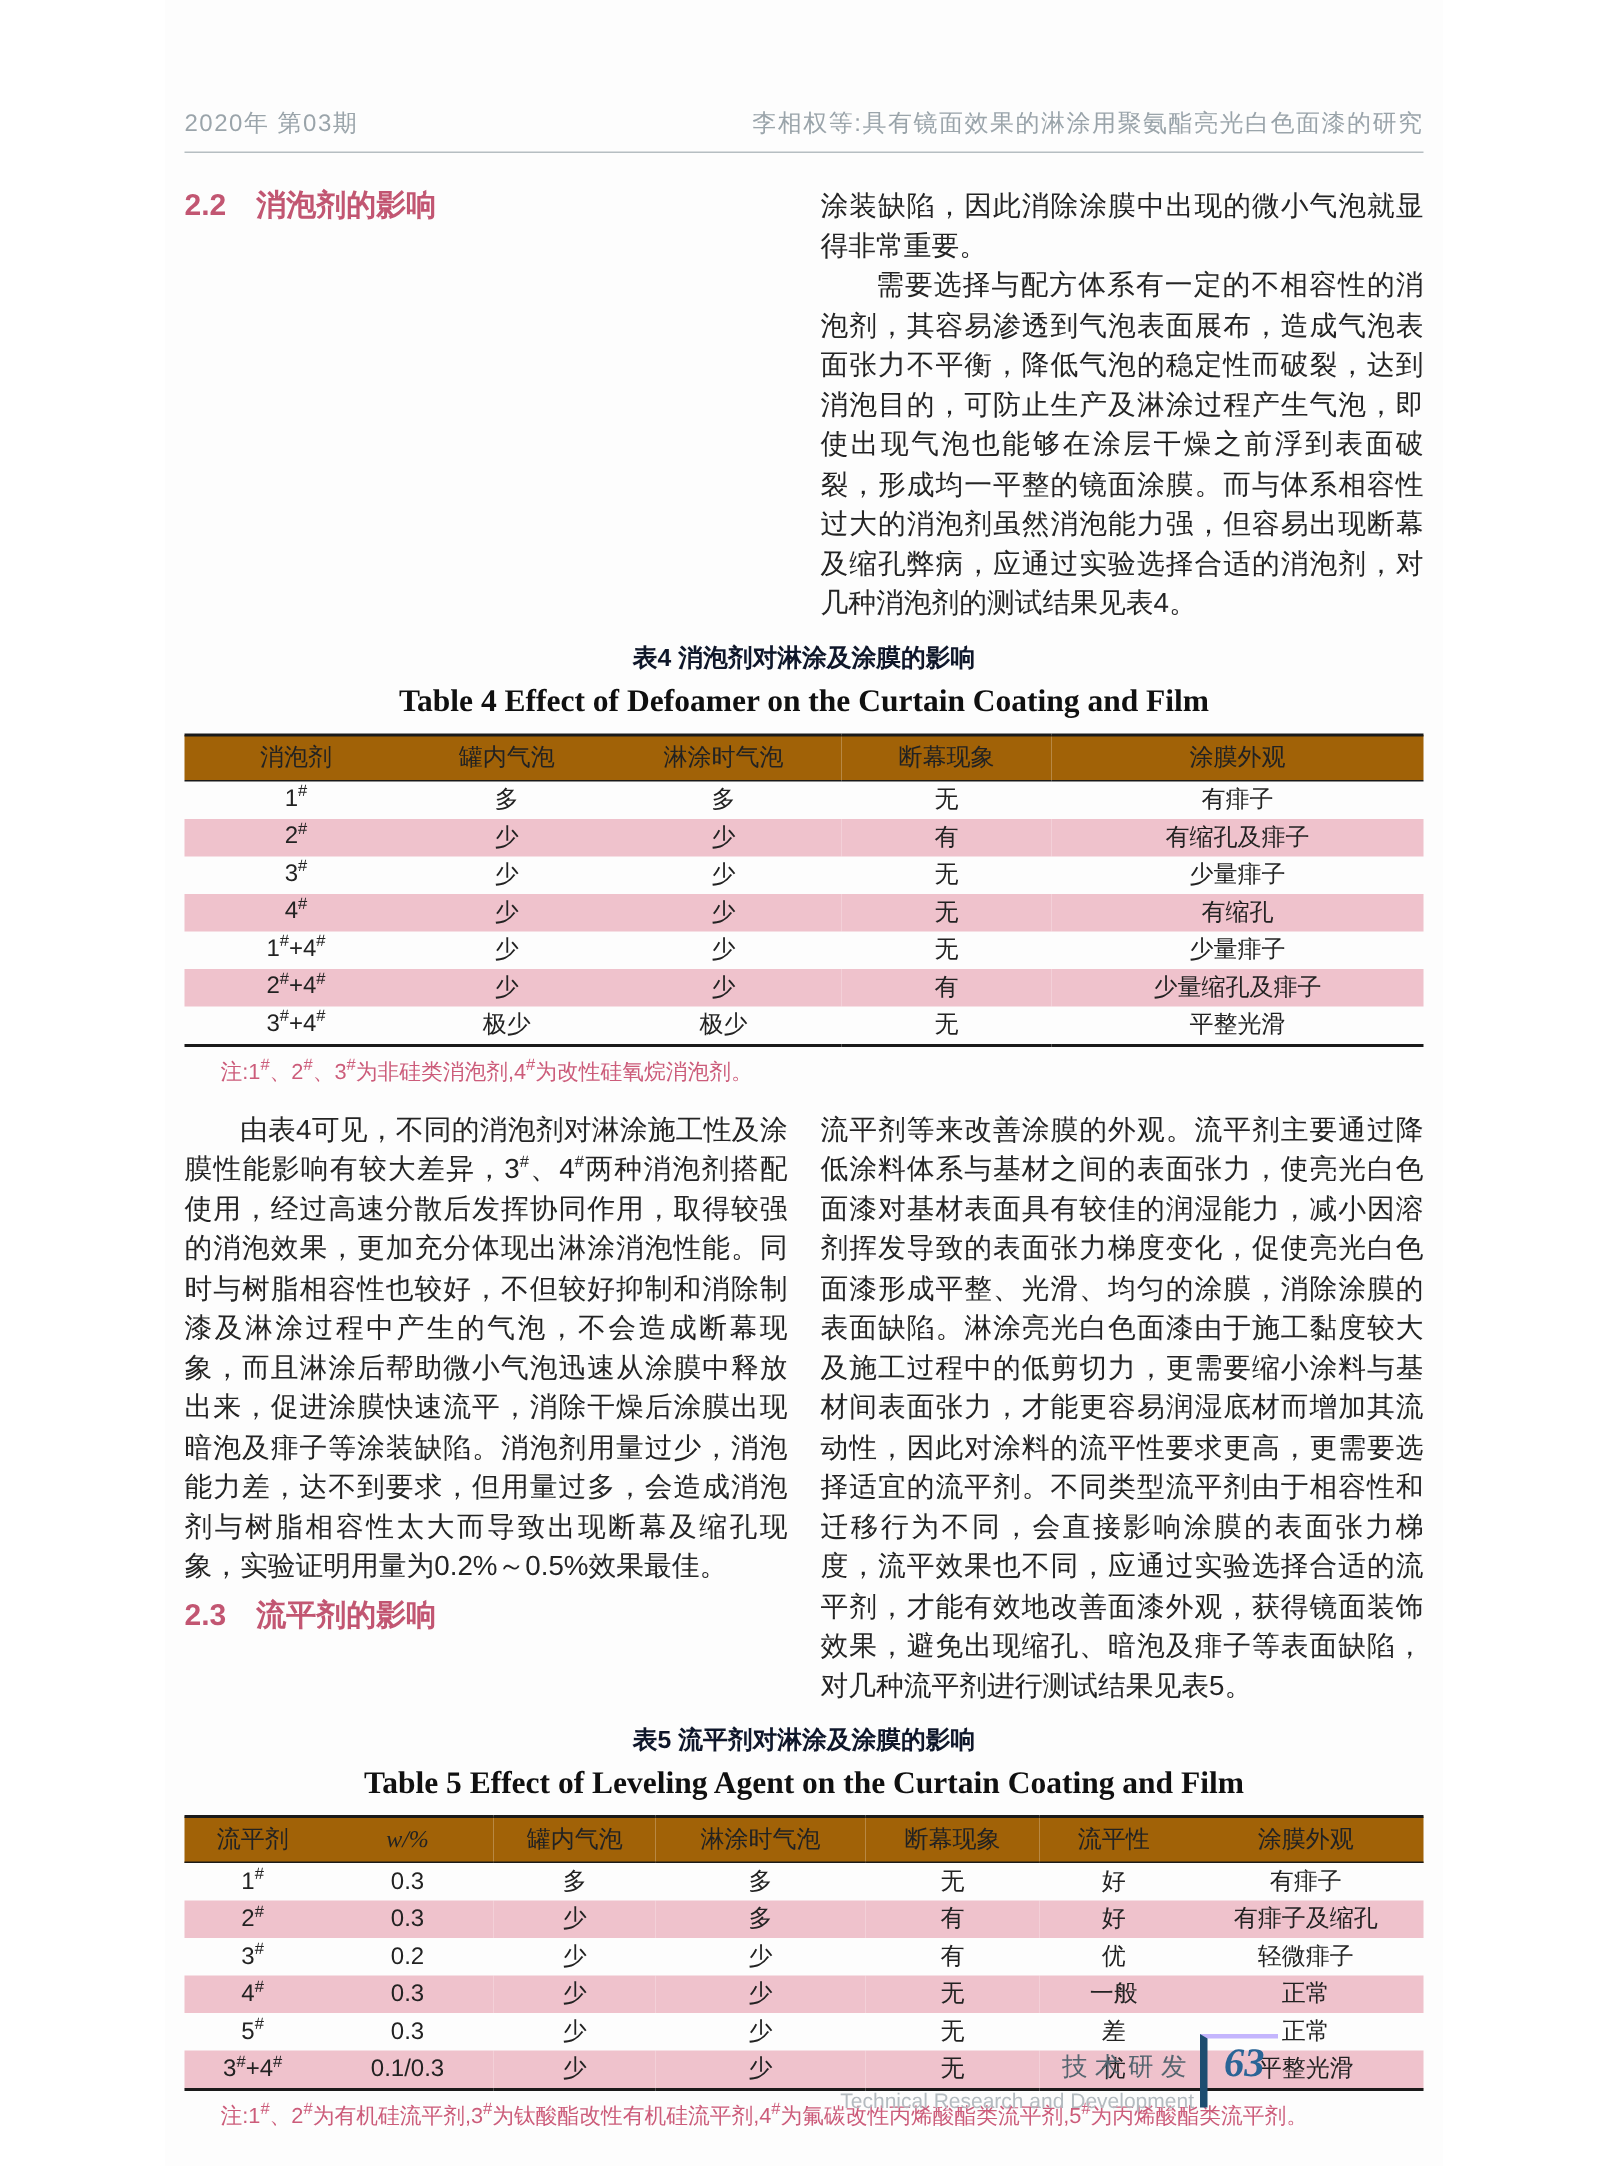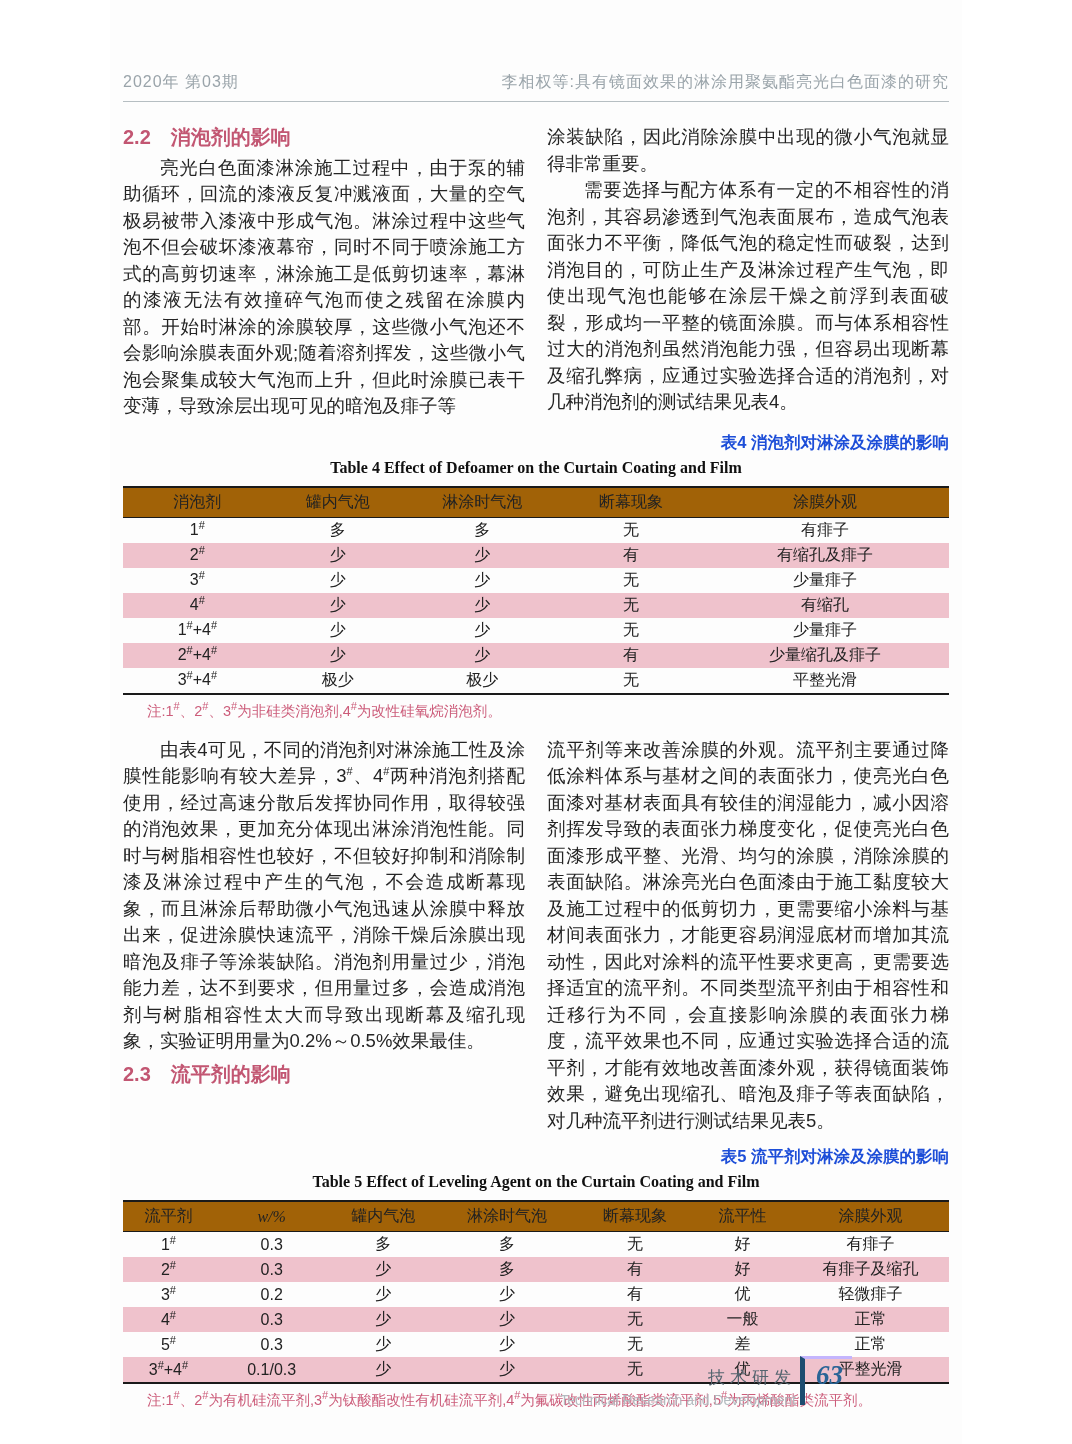--- a/index.html
+++ b/index.html
@@ -24,22 +24,22 @@
   .col { width:402px; font-size:18.5px; line-height:26.5px; text-align:justify; color:#242424; }
   .col p { margin:0; }
   .indent { text-indent:2em; }
   .section-heading { font-size:20px; font-weight:bold; color:#c25672; margin-bottom:4px; }
   .section-heading .num { margin-right:20px; font-weight:bold; }
   .mid-heading { margin-top:6px; margin-bottom:4px; }
   sup { font-size:11px; line-height:0; vertical-align:super; }
 
   
   .tableblock { margin-top:12px; }
-  .tbl-title-zh { text-align:right; font-weight:bold; font-size:16.5px; color:#1d4ed8; }
-  .tbl-title-en { text-align:center; font-weight:bold; font-size:16px;
+  .tbl-title-zh { text-align:center; font-weight:bold; font-size:16.5px; color:#0f172a; }
+  .tbl-title-en { text-align:center; font-weight:bold; font-size:21px;
     font-family:"Liberation Serif", serif; margin-top:5px; color:#101010; }
   table { width:100%; border-collapse:collapse; margin-top:9px;
     border-top:2.5px solid #1a1a1a; border-bottom:2.5px solid #1a1a1a; }
   thead tr { background:#a16207; }
   th { font-weight:normal; font-size:16px; padding:4px 2px; border-bottom:1.5px solid #1a1a1a; color:#222; }
   td { font-size:16px; text-align:center; padding:2px 2px; color:#222; height:25px; }
   tbody tr.pink { background:#efc2cc; }
   .italic-serif { font-family:"Liberation Serif", serif; font-style:italic; }
   .tbl-note { color:#cc5c7a; font-size:14.5px; margin-top:7px; padding-left:24px; }
 
@@ -64,21 +64,20 @@
       <span>2020年 第03期</span>
       <span>李相权等:具有镜面效果的淋涂用聚氨酯亮光白色面漆的研究</span>
     </div>
     <div class="headrule"></div>
 
     <div class="twocol sec1">
       <div class="col">
         <div class="section-heading">
           <span class="num">2.2</span><span>消泡剂的影响</span>
         </div>
-        <p class="indent">亮光白色面漆淋涂施工过程中，由于泵的辅助循环，回流的漆液反复冲溅液面，大量的空气极易被带入漆液中形成气泡。淋涂过程中这些气泡不但会破坏漆液幕帘，同时不同于喷涂施工方式的高剪切速率，淋涂施工是低剪切速率，幕淋的漆液无法有效撞碎气泡而使之残留在涂膜内部。开始时淋涂的涂膜较厚，这些微小气泡还不会影响涂膜表面外观;随着溶剂挥发，这些微小气泡会聚集成较大气泡而上升，但此时涂膜已表干变薄，导致涂层出现可见的暗泡及痱子等</p>
       </div>
       <div class="col">
         <p>涂装缺陷，因此消除涂膜中出现的微小气泡就显得非常重要。</p>
         <p class="indent">需要选择与配方体系有一定的不相容性的消泡剂，其容易渗透到气泡表面展布，造成气泡表面张力不平衡，降低气泡的稳定性而破裂，达到消泡目的，可防止生产及淋涂过程产生气泡，即使出现气泡也能够在涂层干燥之前浮到表面破裂，形成均一平整的镜面涂膜。而与体系相容性过大的消泡剂虽然消泡能力强，但容易出现断幕及缩孔弊病，应通过实验选择合适的消泡剂，对几种消泡剂的测试结果见表4。</p>
       </div>
     </div>
 
     <div class="tableblock">
       <div class="tbl-title-zh">表4  消泡剂对淋涂及涂膜的影响</div>
       <div class="tbl-title-en">Table 4   Effect of Defoamer on the Curtain Coating and Film</div>

